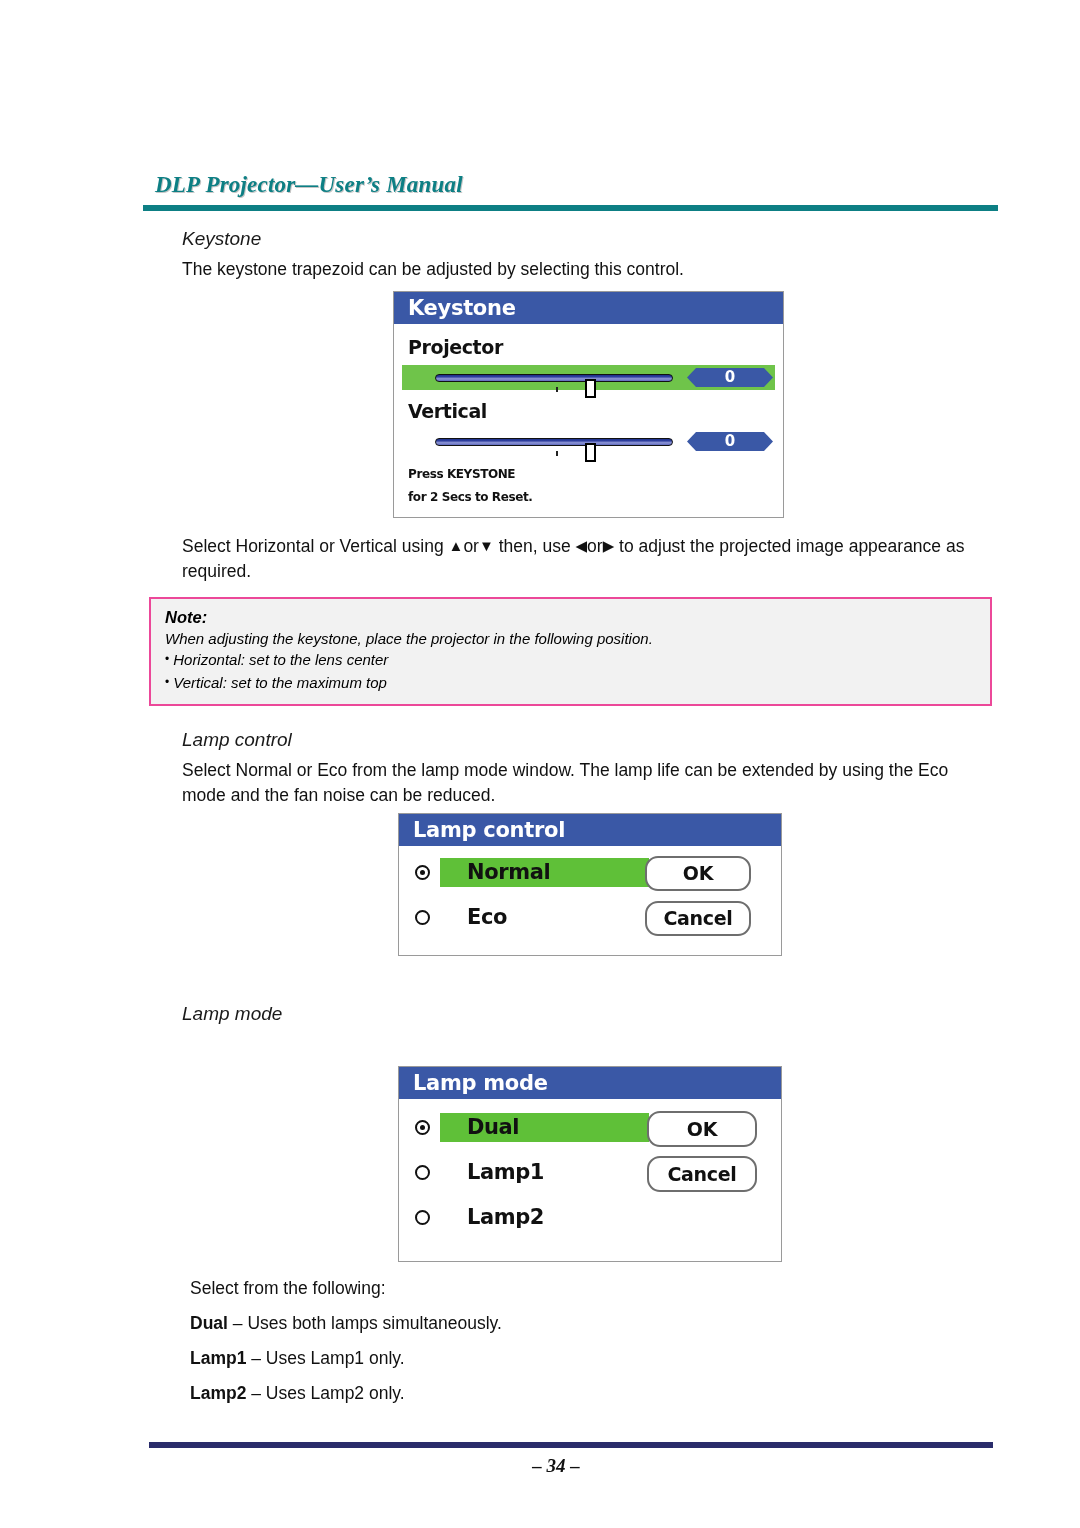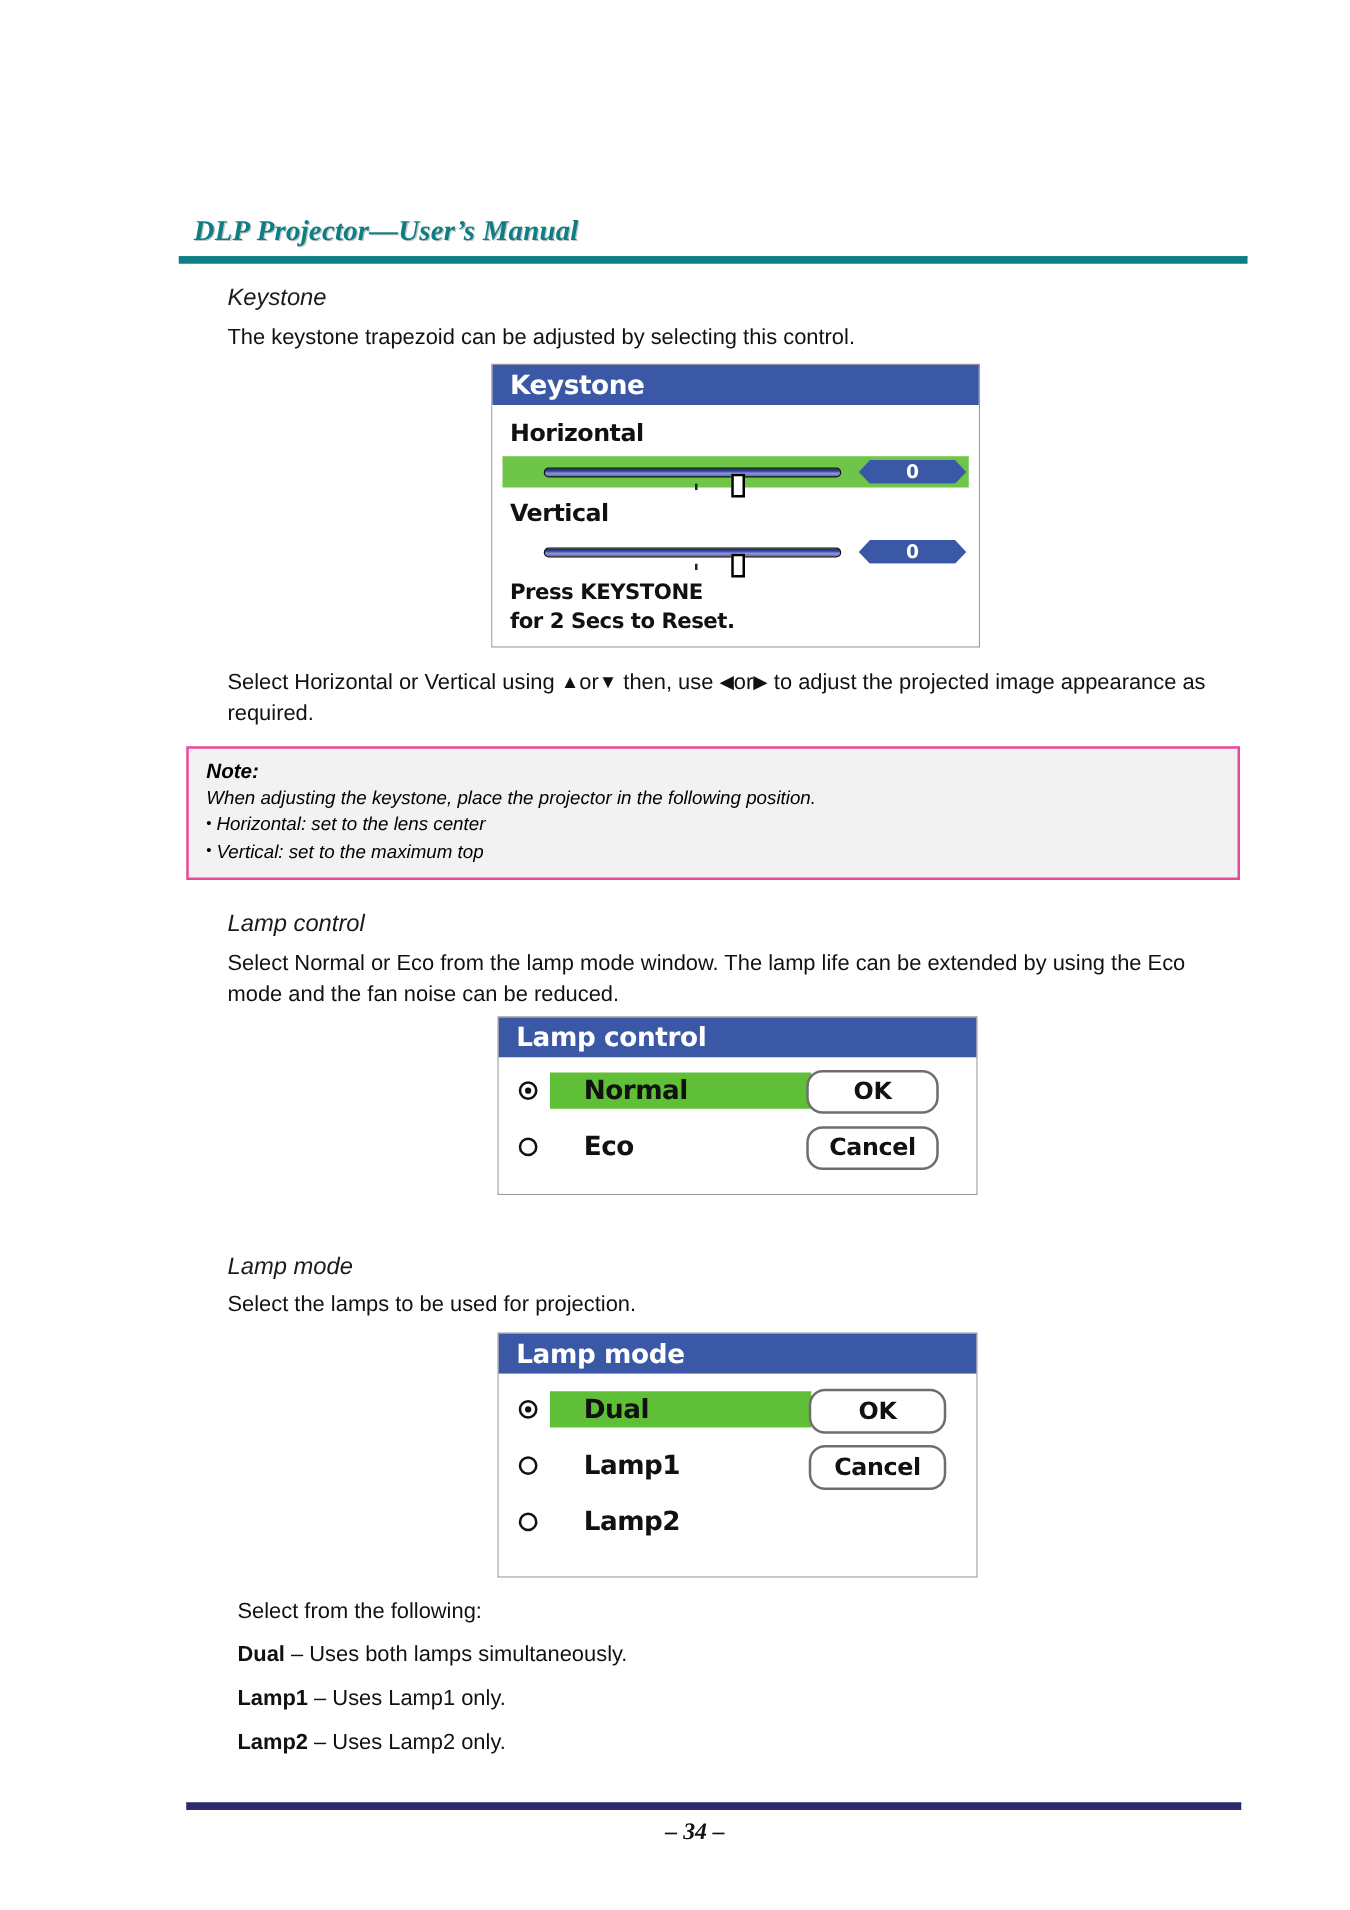--- a/index.html
+++ b/index.html
@@ -180,21 +180,21 @@
     font-size: 15px;
     font-weight: bold;
     text-align: center;
     line-height: 19px;
     -webkit-clip-path: polygon(0 50%, 9px 0, calc(100% - 9px) 0, 100% 50%, calc(100% - 9px) 100%, 9px 100%);
     clip-path: polygon(0 50%, 9px 0, calc(100% - 9px) 0, 100% 50%, calc(100% - 9px) 100%, 9px 100%);
   }
   .ks-reset {
     position: absolute;
     left: 14px;
-    font-size: 17px;
+    font-size: 12px;
     font-weight: bold;
     letter-spacing: -0.4px;
     line-height: 23px;
     color: #111;
   }
 
   
   .radio-row {
     position: absolute;
     left: 16px;
@@ -281,21 +281,21 @@
   </div>
 
   <div class="sec-head" style="left:166px; top:228px;">Keystone</div>
 
   <div class="para" style="left:166px; top:257px; width:810px;">The keystone trapezoid can be adjusted by selecting this control.</div>
 
   <div class="osd" style="left:377px; top:291px; width:391px; height:227px;">
     <div class="osd-title">Keystone</div>
     <div class="osd-body" style="height:193px;">
 
-      <div class="ks-label" style="left:14px; top:12px;">Horizontal</div>
+      <div class="ks-label" style="left:14px; top:12px;">Projector</div>
 
       <div class="ks-row sel" style="top:41px;">
         <div class="slider">
           <div class="slider-thumb"></div>
         </div>
         <div class="slider-tick"></div>
         <div class="badge">0</div>
       </div>
 
       <div class="ks-label" style="left:14px; top:76px;">Vertical</div>
@@ -340,21 +340,20 @@
         <span class="radio-label">Eco</span>
       </div>
 
       <div class="osd-btn" style="left:246px; top:10px; width:106px; height:35px; line-height:31px;">OK</div>
       <div class="osd-btn" style="left:246px; top:55px; width:106px; height:35px; line-height:31px;">Cancel</div>
     </div>
   </div>
 
   <div class="sec-head" style="left:166px; top:1003px;">Lamp mode</div>
 
-  <div class="para" style="left:166px; top:1031px; width:812px;">Select the lamps to be used for projection.</div>
 
   <div class="osd" style="left:382px; top:1066px; width:384px; height:196px;">
     <div class="osd-title">Lamp mode</div>
     <div class="osd-body" style="height:162px;">
 
       <div class="radio-row" style="top:14px;">
         <span class="radio-mark on"></span>
         <span class="radio-label sel" style="width:209px;">Dual</span>
       </div>
 

